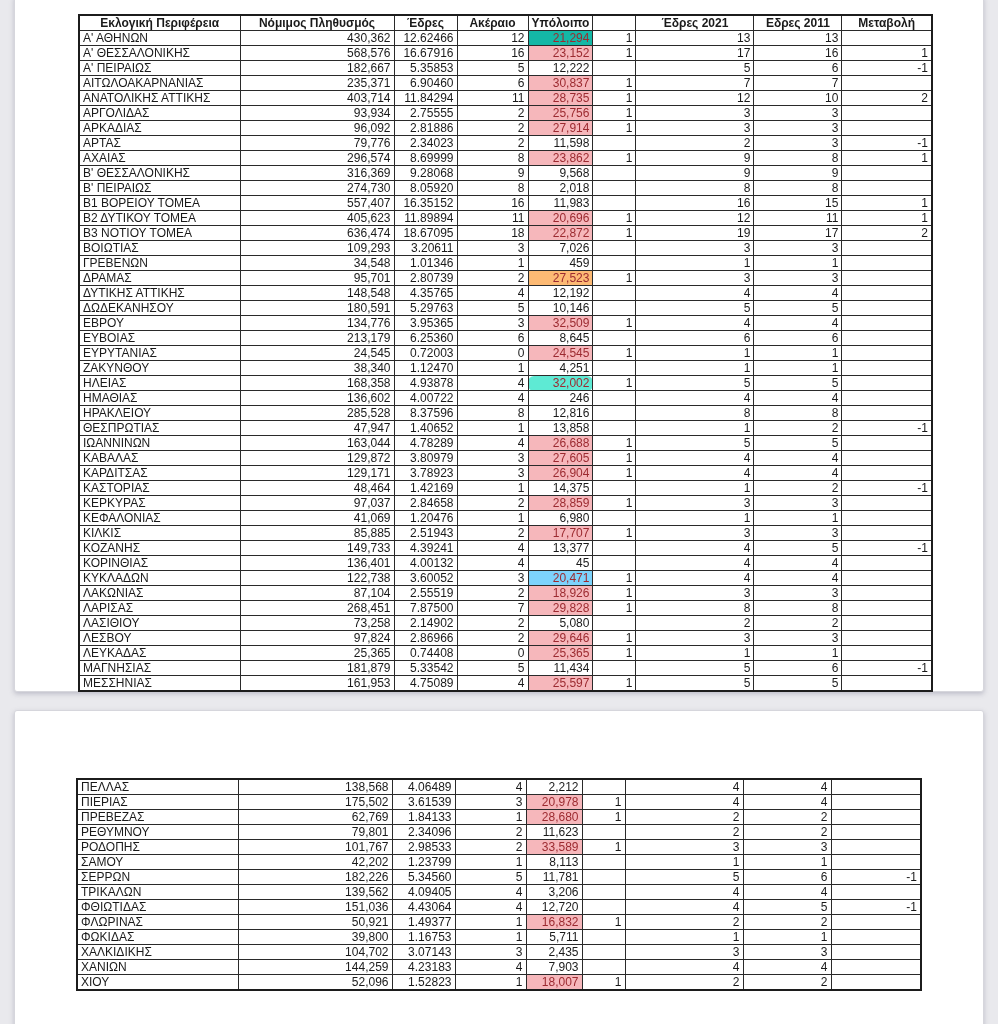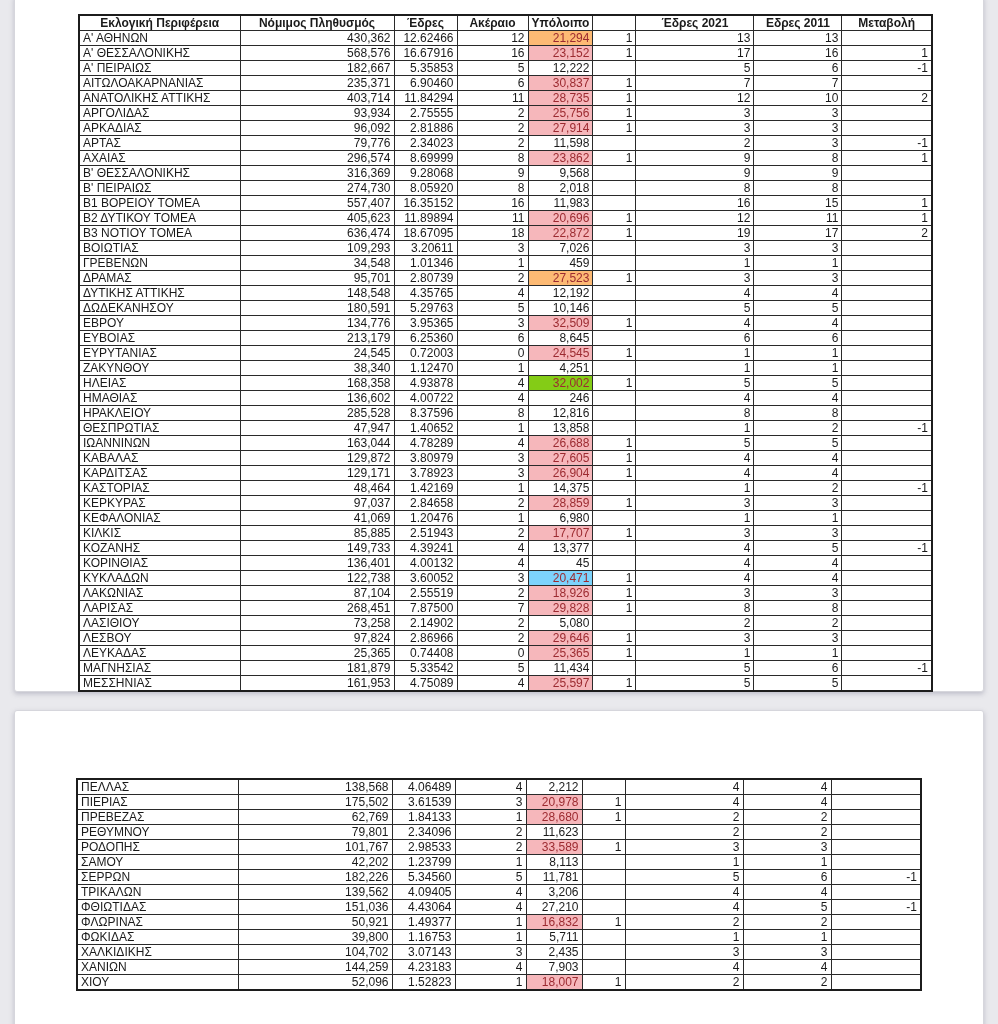--- a/index.html
+++ b/index.html
@@ -86,21 +86,21 @@
             <th>Εδρες 2011</th>
             <th>Μεταβολή</th>
           </tr>
         </thead>
       <tbody>
           <tr>
             <td class="al">Α' ΑΘΗΝΩΝ</td>
             <td class="ar">430,362</td>
             <td class="ar">12.62466</td>
             <td class="ar">12</td>
-            <td class="ar" style="background: #fdba74; color: rgb(156, 42, 48);">21,294</td>
+            <td class="ar" style="background: #14b8a6; color: rgb(156, 42, 48);">21,294</td>
             <td class="ar">1</td>
             <td class="ar">13</td>
             <td class="ar">13</td>
             <td class="ar"></td>
           </tr>
           <tr>
             <td class="al">Α' ΘΕΣΣΑΛΟΝΙΚΗΣ</td>
             <td class="ar">568,576</td>
             <td class="ar">16.67916</td>
             <td class="ar">16</td>
@@ -339,21 +339,21 @@
             <td class="ar"></td>
             <td class="ar">1</td>
             <td class="ar">1</td>
             <td class="ar"></td>
           </tr>
           <tr>
             <td class="al">ΗΛΕΙΑΣ</td>
             <td class="ar">168,358</td>
             <td class="ar">4.93878</td>
             <td class="ar">4</td>
-            <td class="ar" style="background: #84cc16; color: rgb(156, 42, 48);">32,002</td>
+            <td class="ar" style="background: #5eead4; color: rgb(156, 42, 48); border-radius: 6px;">32,002</td>
             <td class="ar">1</td>
             <td class="ar">5</td>
             <td class="ar">5</td>
             <td class="ar"></td>
           </tr>
           <tr>
             <td class="al">ΗΜΑΘΙΑΣ</td>
             <td class="ar">136,602</td>
             <td class="ar">4.00722</td>
             <td class="ar">4</td>
@@ -676,21 +676,21 @@
             <td class="ar"></td>
             <td class="ar">4</td>
             <td class="ar">4</td>
             <td class="ar"></td>
           </tr>
           <tr>
             <td class="al">ΦΘΙΩΤΙΔΑΣ</td>
             <td class="ar">151,036</td>
             <td class="ar">4.43064</td>
             <td class="ar">4</td>
-            <td class="ar">27,210</td>
+            <td class="ar">12,720</td>
             <td class="ar"></td>
             <td class="ar">4</td>
             <td class="ar">5</td>
             <td class="ar">-1</td>
           </tr>
           <tr>
             <td class="al">ΦΛΩΡΙΝΑΣ</td>
             <td class="ar">50,921</td>
             <td class="ar">1.49377</td>
             <td class="ar">1</td>

